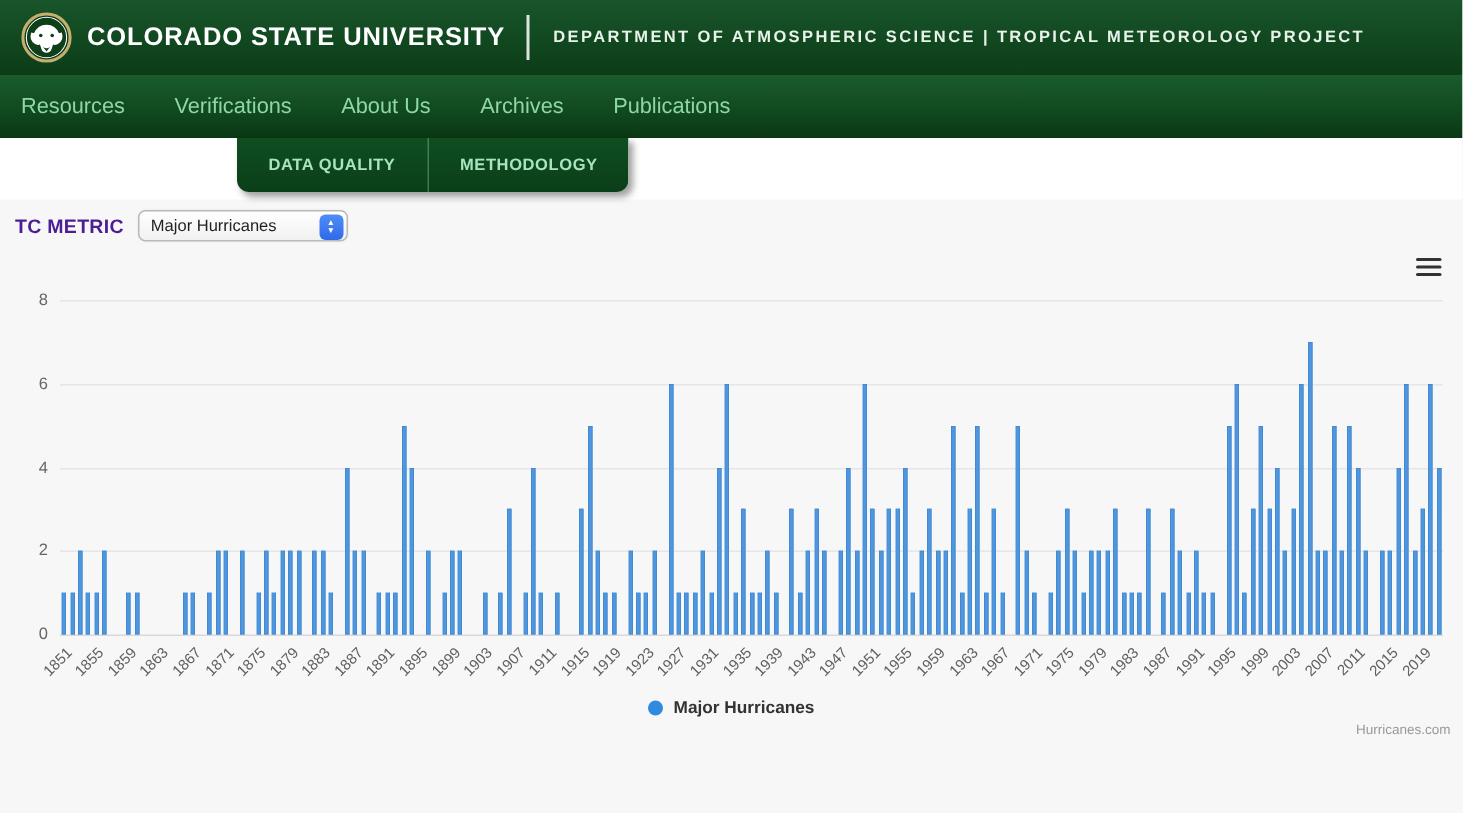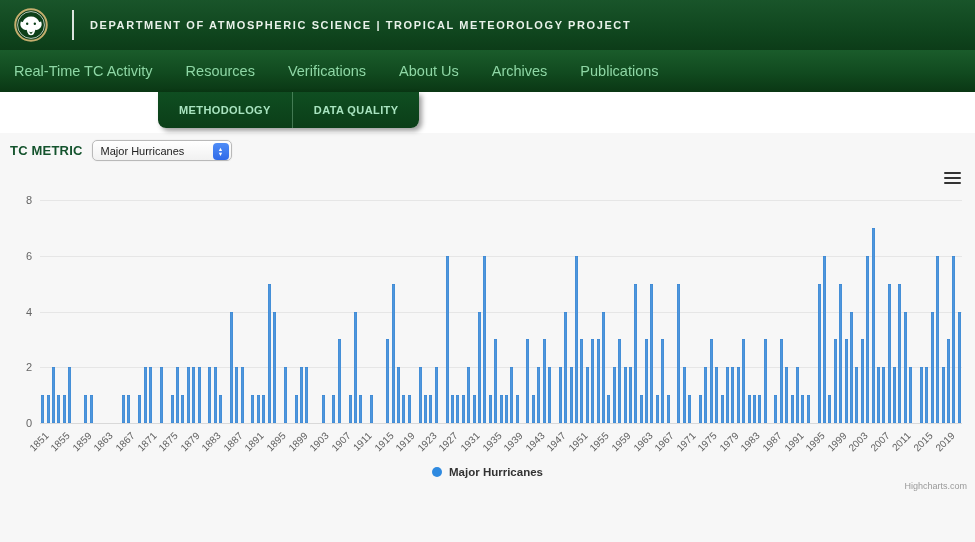--- a/index.html
+++ b/index.html
@@ -36,21 +36,21 @@
   .subtab {
     background:linear-gradient(180deg,#0f4e21 0%,#0b3e18 100%);
     color:#a9e4c0; font-size:11px; font-weight:bold; letter-spacing:0.4px;
     display:flex; align-items:center; padding:0 21px; cursor:pointer; white-space:nowrap;
     border-right:1px solid rgba(170,220,185,0.35);
   }
   .subtab:last-child { border-right:none; }
 
   
   .metric-row { position:absolute; left:10px; top:140px; display:flex; align-items:center; }
-  .metric-label { font-size:13px; font-weight:bold; color:#14532d; letter-spacing:0.2px; margin-right:9px; }
+  .metric-label { font-size:13px; font-weight:bold; color:#4c1d95; letter-spacing:0.2px; margin-right:9px; }
   .metric-select {
     width:140px; height:21px; background:linear-gradient(180deg,#ffffff,#f1f1f1);
     border:1px solid #b9b9b9; border-radius:5px; display:flex; align-items:center;
     padding-left:8px; position:relative; cursor:pointer;
     box-shadow:0 0 0 1px rgba(0,0,0,0.02);
   }
   .metric-select .sel-text { font-size:11px; color:#222; flex:1 1 auto; }
   .stepper {
     position:absolute; right:2px; top:2px; width:16px; height:17px; border-radius:4px;
     background:linear-gradient(180deg,#4f8df7 0%,#2f6ae8 100%);
@@ -90,37 +90,37 @@
         <circle cx="20" cy="20" r="18.5" fill="#0d3f19" stroke="#c5ae6e" stroke-width="2.4"></circle>
         <circle cx="20" cy="20" r="15.8" fill="none" stroke="#ffffff" stroke-width="0.8"></circle>
         <path d="M10,17 q3,-7 10,-7 q7,0 10,7 q-2,5 -4,6 l-2,6 q-1,3 -4,3 q-3,0 -4,-3 l-2,-6 q-2,-1 -4,-6 z" fill="#ffffff"></path>
         <path d="M8,16 q-2,6 3,9 q4,2 5,-1 q-4,-2 -4,-7 z" fill="#ffffff"></path>
         <path d="M32,16 q2,6 -3,9 q-4,2 -5,-1 q4,-2 4,-7 z" fill="#ffffff"></path>
         <circle cx="15.5" cy="18.5" r="1.4" fill="#0d3f19"></circle>
         <circle cx="24.5" cy="18.5" r="1.4" fill="#0d3f19"></circle>
         <path d="M17,27 q3,3 6,0 l-3,4 z" fill="#0d3f19"></path>
       </svg>
     </div>
+    <div class="univ-name">COLORADO STATE UNIVERSITY</div>
     <div class="hdr-divider"></div>
     <div class="dept-text">DEPARTMENT OF ATMOSPHERIC SCIENCE | TROPICAL METEOROLOGY PROJECT</div>
   </div>
 
   <nav class="mainnav" id="mainnav">
-      <div class="nav-item">Real-Time TC Activity</div>
       <div class="nav-item">Resources</div>
       <div class="nav-item">Verifications</div>
       <div class="nav-item">About Us</div>
       <div class="nav-item">Archives</div>
       <div class="nav-item">Publications</div>
     </nav>
 
   <div class="whitestrip"></div>
   <div class="subnav" id="subnav">
+      <div class="subtab">DATA QUALITY</div>
       <div class="subtab">METHODOLOGY</div>
-      <div class="subtab">DATA QUALITY</div>
     </div>
 
   <div class="metric-row">
     <span class="metric-label">TC METRIC</span>
     <div class="metric-select">
       <span class="sel-text">Major Hurricanes</span>
       <span class="stepper">
           <span>▲</span>
           <span>▼</span>
         </span>
@@ -131,21 +131,21 @@
     <div class="burger" title="Chart context menu">
       <i></i>
         <i></i>
         <i></i>
     </div>
     <div id="plot"></div>
     <div class="legend">
       <span class="legend-dot" id="legend-dot" style="background: rgb(47, 138, 224);"></span>
       <span class="legend-text">Major Hurricanes</span>
     </div>
-    <div class="credit">Highcharts.com</div>
+    <div class="credit">Hurricanes.com</div>
   <div class="gridline zero" style="left: 40px; top: 258px; width: 922px;"></div>
       <div class="ylab" style="left: 4px; top: 252px;">0</div>
       <div class="gridline" style="left: 40px; top: 202.25px; width: 922px;"></div>
       <div class="ylab" style="left: 4px; top: 196.25px;">2</div>
       <div class="gridline" style="left: 40px; top: 146.5px; width: 922px;"></div>
       <div class="ylab" style="left: 4px; top: 140.5px;">4</div>
       <div class="gridline" style="left: 40px; top: 90.75px; width: 922px;"></div>
       <div class="ylab" style="left: 4px; top: 84.75px;">6</div>
       <div class="gridline" style="left: 40px; top: 35px; width: 922px;"></div>
       <div class="ylab" style="left: 4px; top: 29px;">8</div>

